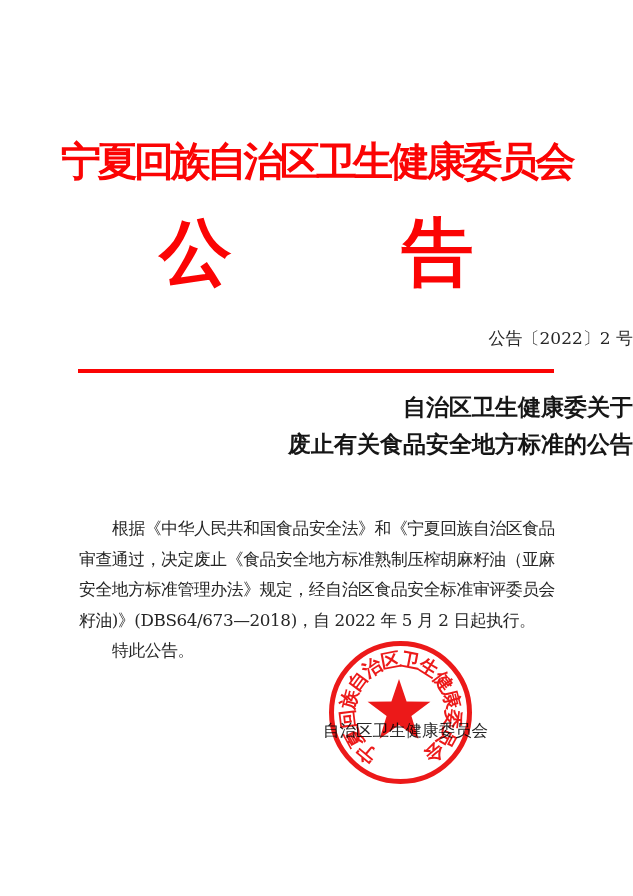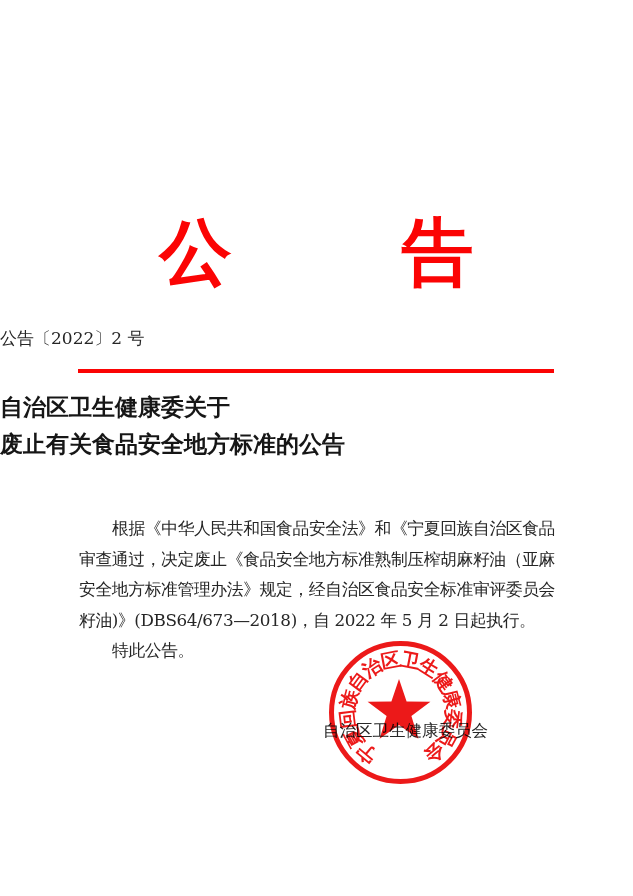--- a/index.html
+++ b/index.html
@@ -20,32 +20,32 @@
     color:#fb0404;
   }
   .notice-type {
     position:absolute; top:211px; left:0; width:100%;
     display:flex; justify-content:center; gap:170px;
     font-size:72px; line-height:82px; font-weight:bold;
     color:#fb0404;
   }
   .doc-number {
     position:absolute; top:327px; left:0; width:100%;
-    text-align:left;
+    text-align:right;
     font-size:17px; line-height:22px;
     color:#262626;
   }
   .red-line {
     position:absolute; left:78px; top:369px;
     width:476px; height:4px;
     background:#fb0404;
   }
   .doc-title {
     position:absolute; top:388px; left:0; width:100%;
-    text-align:left;
+    text-align:right;
     font-size:23px; line-height:37px; font-weight:bold;
     color:#161616;
   }
   .body-text {
     position:absolute; left:79px; top:500px; width:476px;
     font-size:16.8px; letter-spacing:-0.4px; line-height:30.5px;
     color:#262626;
     margin-top:13px;
   }
   .bl { width:476px; }
@@ -70,20 +70,21 @@
   .seal-char {
     font-family:"DejaVu Serif","Liberation Serif",serif;
     font-size:19px; font-weight:bold; fill:#ec0f0f;
   }
 </style>
 </head>
 <body>
 
 <div class="page">
 
+  <div class="org-name">宁夏回族自治区卫生健康委员会</div>
 
   <div class="notice-type">
     <span>公</span>
     <span>告</span>
   </div>
 
   <div class="doc-number">公告〔2022〕2 号</div>
 
   <div class="red-line"></div>
 

